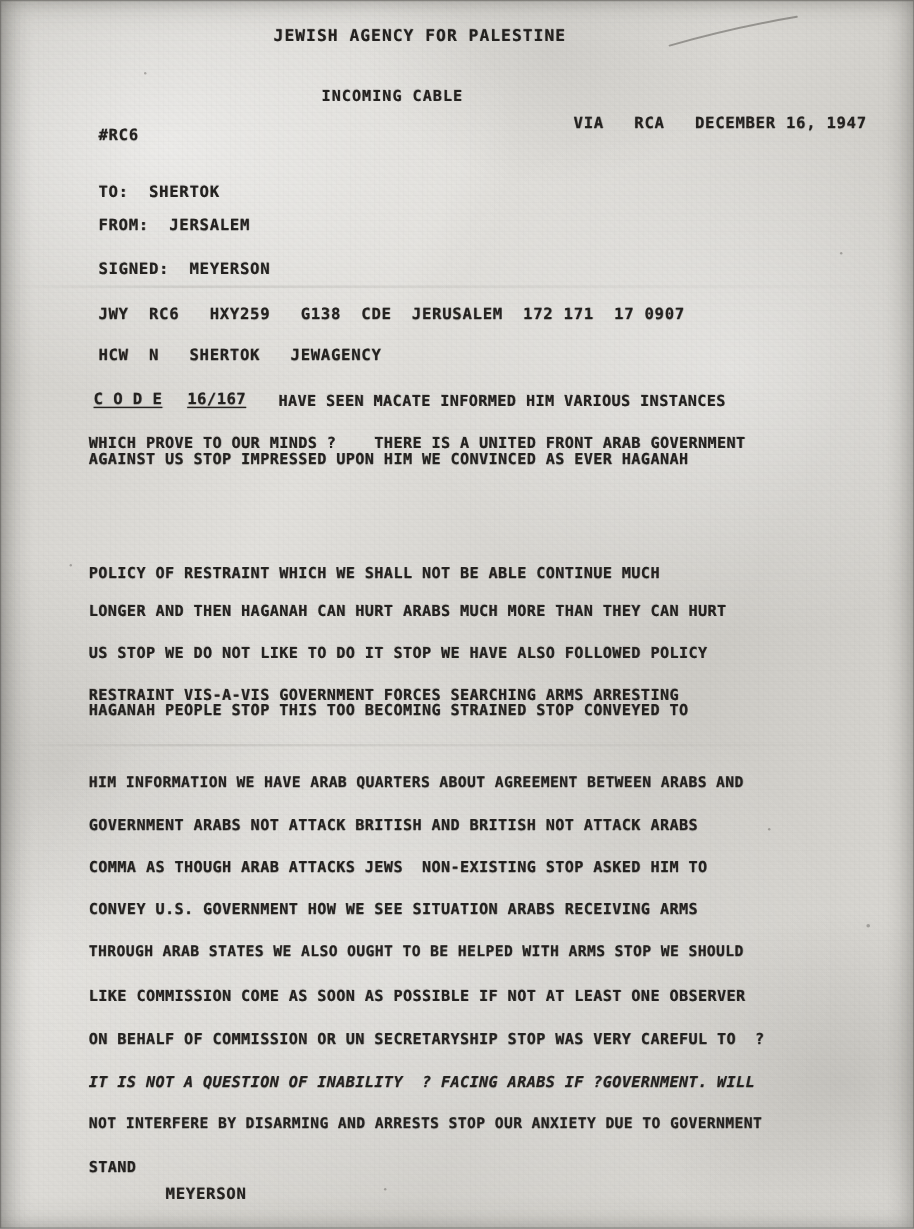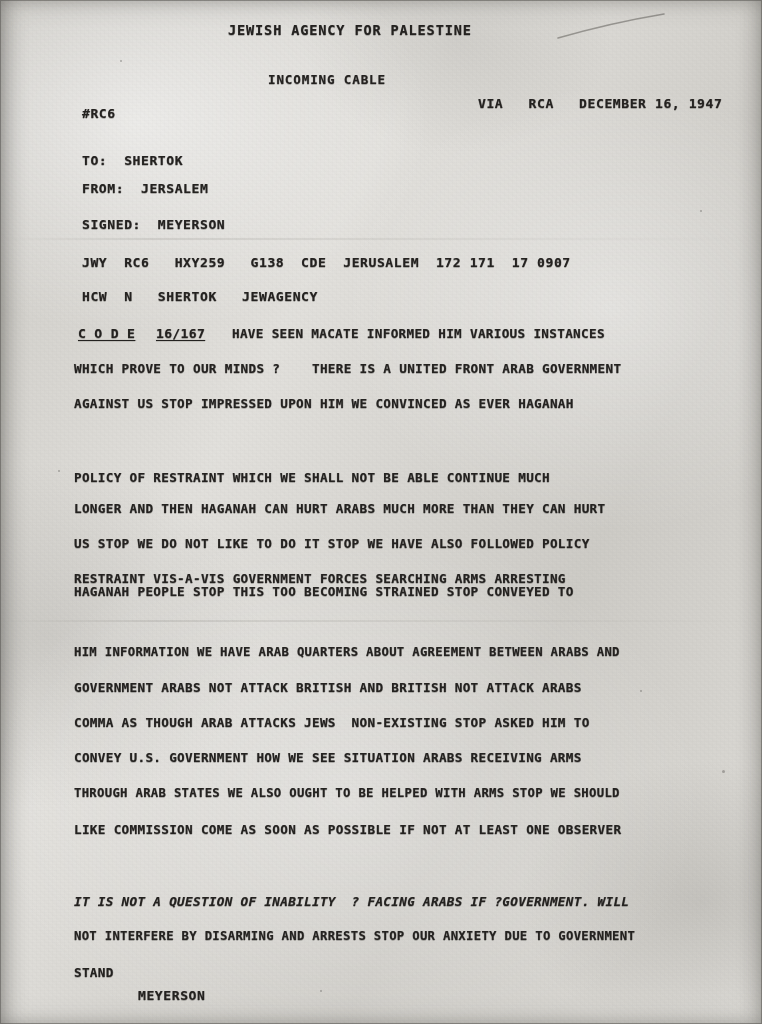--- a/index.html
+++ b/index.html
@@ -154,32 +154,33 @@
 
     <div class="tw meta" style="left:82px; top:255px;">JWY  RC6   HXY259   G138  CDE  JERUSALEM  172 171  17 0907</div>
 
     <div class="tw meta" style="left:82px; top:289px;">HCW  N   SHERTOK   JEWAGENCY</div>
 
     <div class="tw body-line code-underline" style="left:78px; top:326px; font-size:13px;">C O D E</div>
     <div class="tw body-line code-underline" style="left:156px; top:326px; font-size:13px;">16/167</div>
 
     <div class="tw body-line" style="left:232px; top:326px;">HAVE SEEN MACATE INFORMED HIM VARIOUS INSTANCES</div>
     <div class="tw body-line" style="left:74px; top:361px;">WHICH PROVE TO OUR MINDS ?    THERE IS A UNITED FRONT ARAB GOVERNMENT</div>
-    <div class="tw body-line" style="left:74px; top:396px;">AGAINST US STOP IMPRESSED UPON HIM WE CONVINCED AS EVER HAGANAH</div>
+    <div class="tw body-line" style="left:74px; top:375px;">AGAINST US STOP IMPRESSED UPON HIM WE CONVINCED AS EVER HAGANAH</div>
     <div class="tw body-line" style="left:74px; top:470px;">POLICY OF RESTRAINT WHICH WE SHALL NOT BE ABLE CONTINUE MUCH</div>
     <div class="tw body-line" style="left:74px; top:501px;">LONGER AND THEN HAGANAH CAN HURT ARABS MUCH MORE THAN THEY CAN HURT</div>
     <div class="tw body-line" style="left:74px; top:571px;">RESTRAINT VIS-A-VIS GOVERNMENT FORCES SEARCHING ARMS ARRESTING</div>
     <div class="tw body-line" style="left:74px; top:536px;">US STOP WE DO NOT LIKE TO DO IT STOP WE HAVE ALSO FOLLOWED POLICY</div>
     <div class="tw body-line" style="left:74px; top:584px;">HAGANAH PEOPLE STOP THIS TOO BECOMING STRAINED STOP CONVEYED TO</div>
     <div class="tw body-line" style="left:74px; top:645px; font-size:12.2px;">HIM INFORMATION WE HAVE ARAB QUARTERS ABOUT AGREEMENT BETWEEN ARABS AND</div>
     <div class="tw body-line" style="left:74px; top:680px;">GOVERNMENT ARABS NOT ATTACK BRITISH AND BRITISH NOT ATTACK ARABS</div>
     <div class="tw body-line" style="left:74px; top:715px;">COMMA AS THOUGH ARAB ATTACKS JEWS  NON-EXISTING STOP ASKED HIM TO</div>
     <div class="tw body-line" style="left:74px; top:750px;">CONVEY U.S. GOVERNMENT HOW WE SEE SITUATION ARABS RECEIVING ARMS</div>
     <div class="tw body-line" style="left:74px; top:786px; font-size:12.2px;">THROUGH ARAB STATES WE ALSO OUGHT TO BE HELPED WITH ARMS STOP WE SHOULD</div>
     <div class="tw body-line" style="left:74px; top:822px;">LIKE COMMISSION COME AS SOON AS POSSIBLE IF NOT AT LEAST ONE OBSERVER</div>
+    <div class="tw body-line" style="left:74px; top:858px;">ON BEHALF OF COMMISSION OR UN SECRETARYSHIP STOP WAS VERY CAREFUL TO  ?</div>
     <div class="tw body-line" style="left:74px; top:894px;font-style:italic;">IT IS NOT A QUESTION OF INABILITY  ? FACING ARABS IF ?GOVERNMENT. WILL</div>
     <div class="tw body-line" style="left:74px; top:929px; font-size:12.2px;">NOT INTERFERE BY DISARMING AND ARRESTS STOP OUR ANXIETY DUE TO GOVERNMENT</div>
     <div class="tw body-line" style="left:74px; top:965px;">STAND</div>
 
     <div class="tw meta" style="left:138px; top:988px;">MEYERSON</div>
 
   </div>
 
   <div class="edge-shadow"></div>
 </div>

